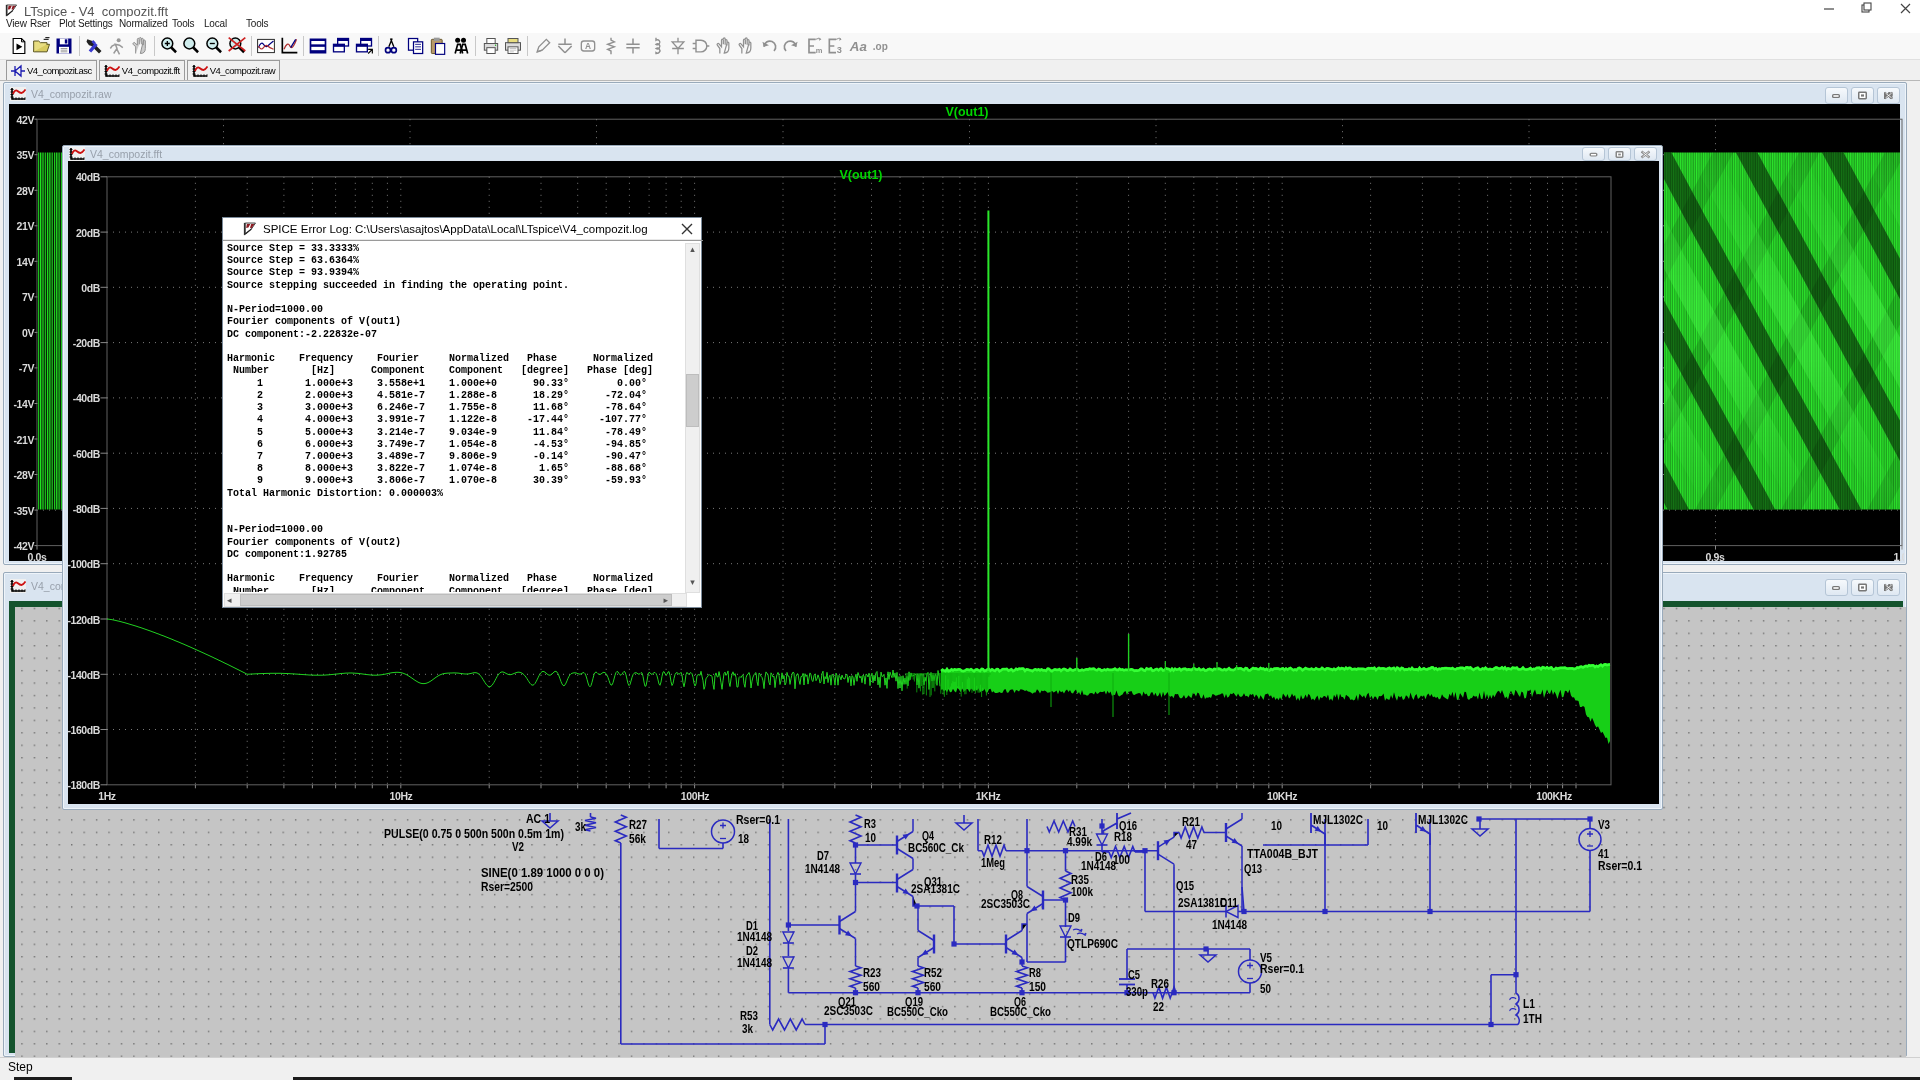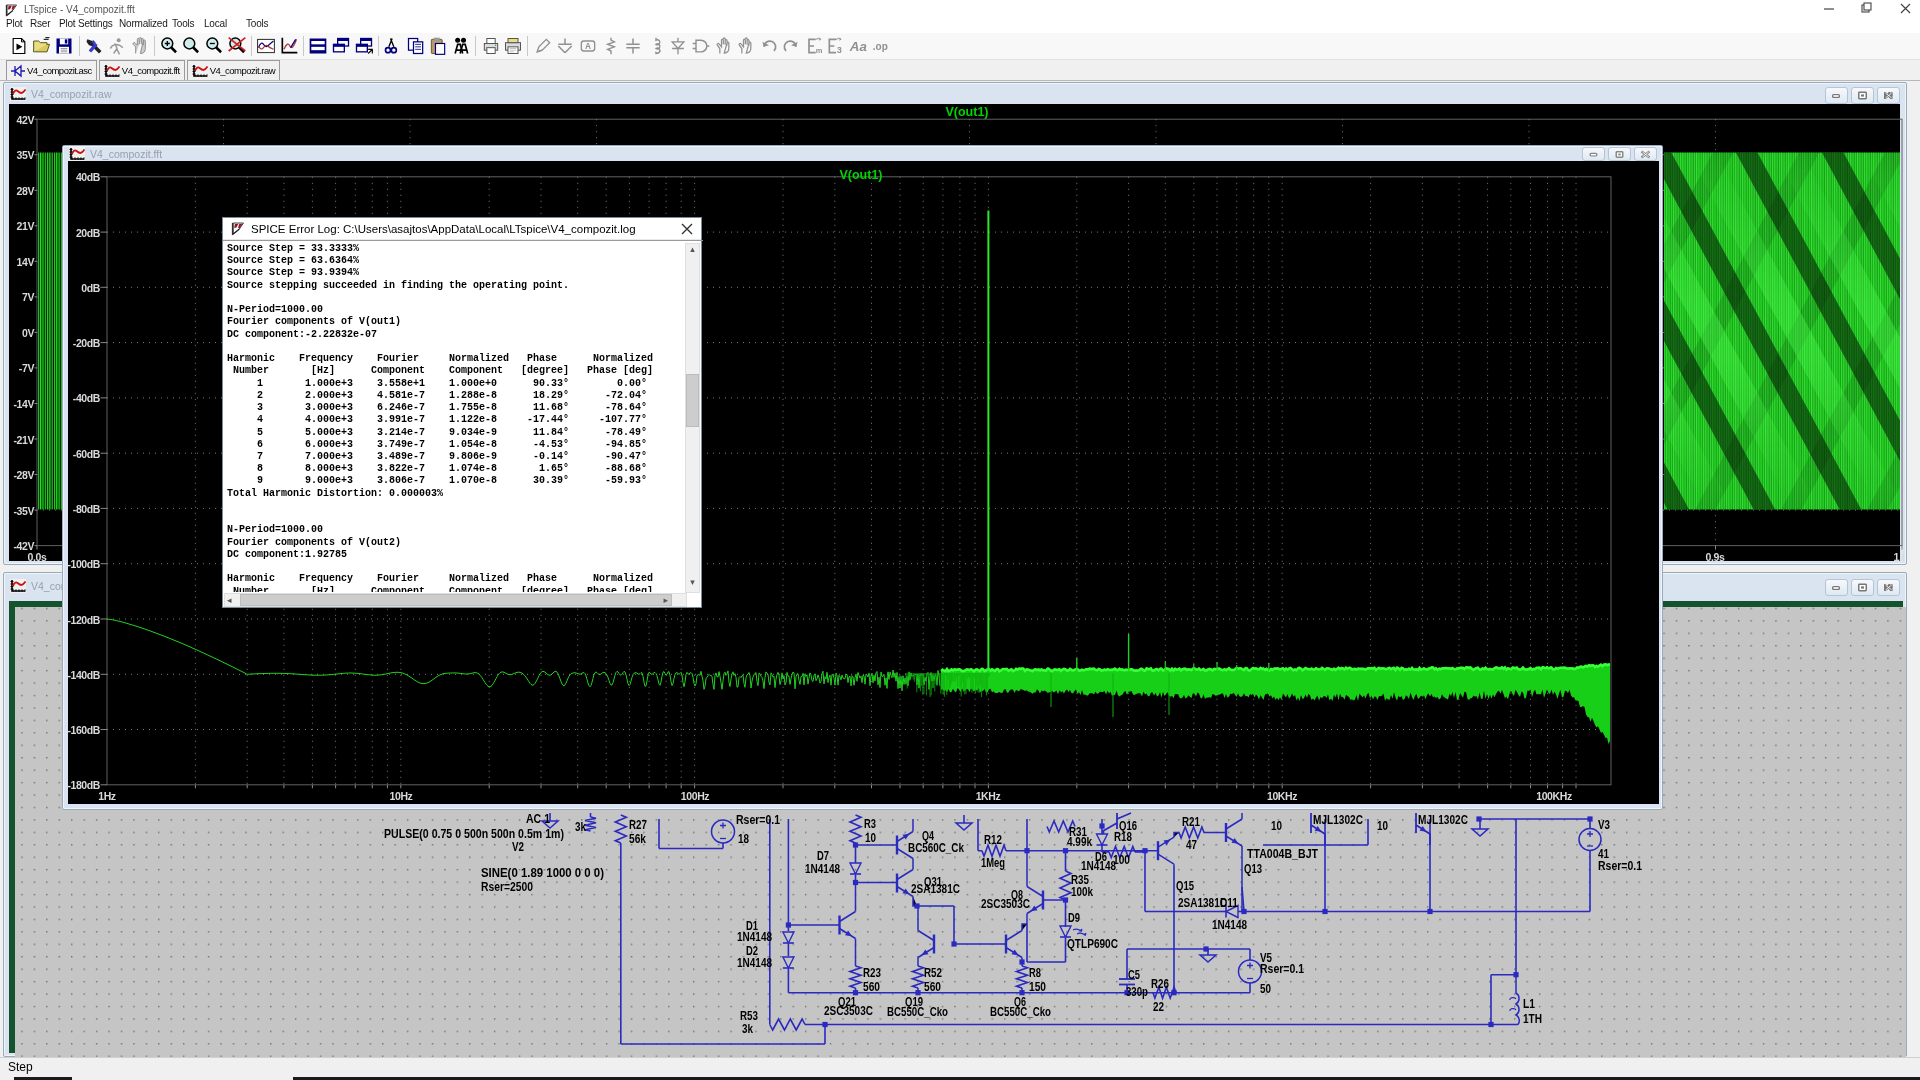--- a/index.html
+++ b/index.html
@@ -11,43 +11,43 @@
 .tabbar{position:absolute;left:0;top:60px;width:1920px;height:21px;background:#f0f0f0;border-bottom:1px solid #b8b8b8;display:flex;align-items:flex-end}
 .tab{height:20px;border:1px solid #9a9a9a;border-bottom:none;background:#f0f0f0;display:flex;align-items:center;gap:2px;padding:0 4px;font-size:9.5px;letter-spacing:-0.5px;color:#000;margin-right:2px}
 .mdi{position:absolute;left:0;top:81px;width:1920px;height:976px;background:#f0f0f0}
 .cw{position:absolute;background:#d9e4f0;border:1px solid #9ab;border-radius:2px;box-shadow:inset 0 0 0 1px #eef4fa}
 .cwtitle{position:absolute;left:6px;top:4px;display:flex;align-items:center;gap:5px;font-size:10.5px;color:#98a0ab}
 .wbtn{width:23px;height:17px;background:linear-gradient(#f6f9fc,#dfe8f2);border:1px solid #b5c5d6;border-radius:3px;display:flex;align-items:center;justify-content:center}
 .axlbl{font:bold 10.5px "Liberation Sans",sans-serif;letter-spacing:-0.4px;fill:#dadada}
 .trlbl{font:bold 12.5px "Liberation Sans",sans-serif;fill:#00d400}
 .slbl{font:bold 12px "Liberation Sans",sans-serif;fill:#000}
 .dlg{position:absolute;left:222px;top:217px;width:480px;height:391px;background:#fff;border:1px solid #7a8a9a;box-shadow:1px 1px 4px rgba(0,0,0,0.3)}
-.dlgtitle{position:absolute;left:0;top:0;width:100%;height:22px;background:#fff;display:flex;align-items:center;gap:6px;padding-left:8px;font-size:11.5px;color:#000;border-bottom:1px solid #e8e8e8}
+.dlgtitle{position:absolute;left:0;top:0;width:100%;height:22px;background:#fff;display:flex;align-items:center;gap:6px;padding-left:20px;font-size:11.5px;color:#000;border-bottom:1px solid #e8e8e8}
 .dlgtext{position:absolute;left:4px;top:25px;width:456px;height:349px;overflow:hidden;font:bold 10px "Liberation Mono",monospace;line-height:12.23px;white-space:pre;color:#000}
 .sb{position:absolute;background:#f0f0f0;border:1px solid #dfdfdf}
 .sbthumb{background:#cdcdcd;border:1px solid #bdbdbd}
 .statusbar{position:absolute;left:0;top:1057px;width:1920px;height:23px;background:#f0f0f0;border-top:1px solid #d0d0d0;font-size:12px;color:#000;padding:2px 0 0 8px}
 </style></head><body>
 <div class="titlebar">
     <div style="position:absolute;left:5px;top:3px"><svg width="13" height="13" viewBox="0 0 16 16" style="flex:0 0 auto">
         <rect x="1" y="1" width="1.6" height="14" fill="#333"></rect>
         <path d="M2.6,1.2L14.2,1.2L9.6,8L2.6,13.8Z" fill="#fff" stroke="#222" stroke-width="1"></path>
         <path d="M4.4,2.2L8.4,2.2L6.2,6.4L3.6,6.8Z M9.4,2.2L13,2.2L9.8,7L8,6.6Z" fill="#8c1a22"></path>
         <path d="M2.6,13.8L9.6,8" stroke="#222" stroke-width="1.4"></path>
       </svg></div>
-    <div style="position:absolute;left:24px;top:4px;font-size:10px;color:#555">LTspice - V4_compozit.fft</div>
+    <div style="position:absolute;left:24px;top:4px;font-size:13px;color:#555">LTspice - V4_compozit.fft</div>
     <svg style="position:absolute;right:4px;top:0" width="100" height="18" viewBox="0 0 100 18">
       <path d="M8,9h10" stroke="#444" stroke-width="1.2"></path>
       <rect x="46" y="5" width="7" height="7" fill="none" stroke="#444" stroke-width="1.1"></rect>
       <rect x="48" y="3" width="7" height="7" fill="#fff" stroke="#444" stroke-width="1.1"></rect>
       <path d="M85,4l9,9m0,-9l-9,9" stroke="#444" stroke-width="1.2"></path>
     </svg>
   </div>
 <div class="menubar">
-    <span style="position:absolute;left:6px">Plot</span>
+    <span style="position:absolute;left:6px">View</span>
     <span style="position:absolute;left:30px">Rser</span>
     <span style="position:absolute;left:59px">Plot Settings</span>
     <span style="position:absolute;left:119px">Normalized</span>
     <span style="position:absolute;left:172px">Tools</span>
     <span style="position:absolute;left:204px">Local</span>
     <span style="position:absolute;left:246px">Tools</span>
   </div>
 <div class="toolbar">
     <svg class="tbi" width="20" height="20" viewBox="0 0 24 24">
       <path d="M5,3h10l4,4v14h-14z" fill="#fff" stroke="#000" stroke-width="1.4"></path>

